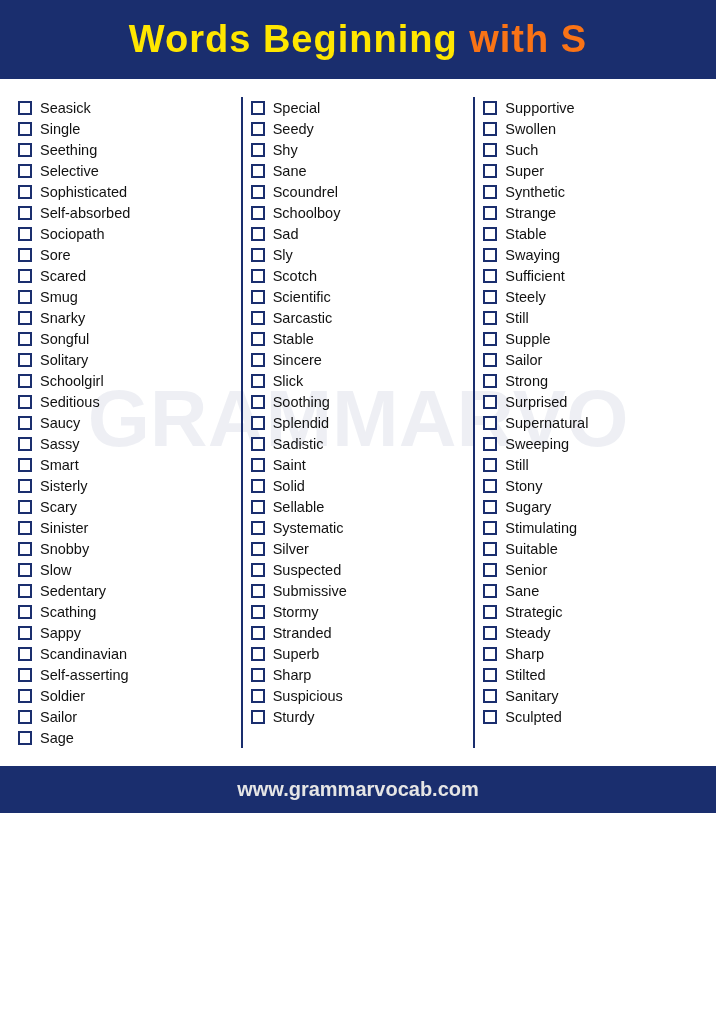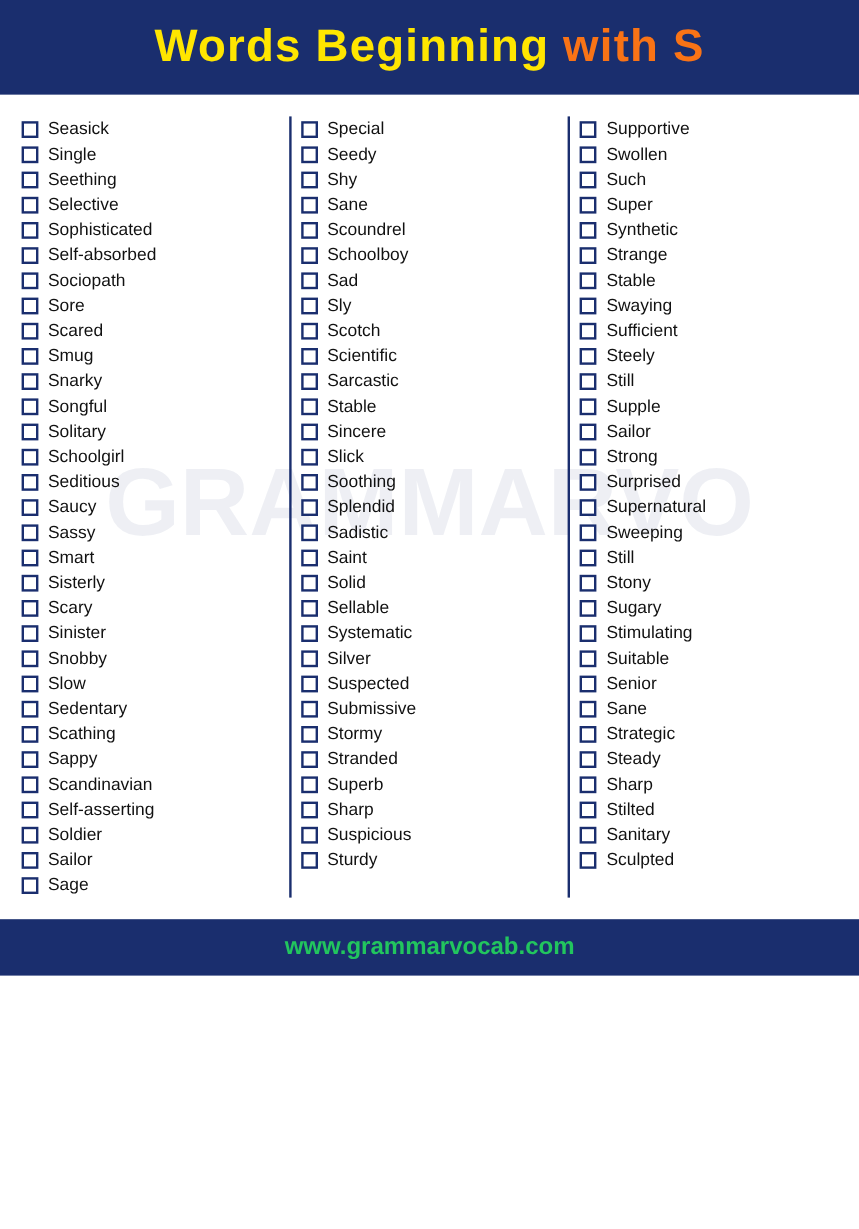--- a/index.html
+++ b/index.html
@@ -78,21 +78,21 @@
       font-size: 14.5px;
       color: #111;
     }
     .footer {
       background: #1a2e6e;
       padding: 12px 20px;
       text-align: center;
       margin-top: 8px;
     }
     .footer span {
-      color: #22c55e;
+      color: #e5e5e5;
       font-size: 20px;
       font-weight: 700;
     }
   </style>
 </head>
 <body>
 
 <div class="header">
   <h1>
     <span>Words Beginning </span><span style="color:#f97316;">with S</span>

